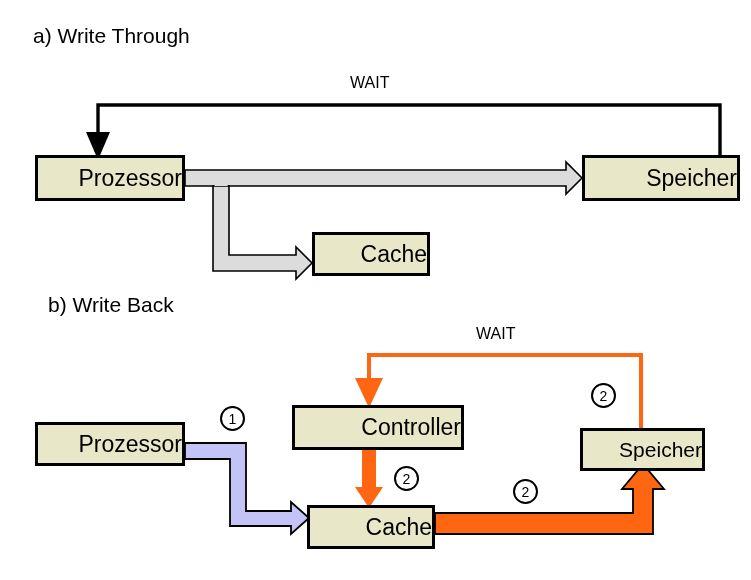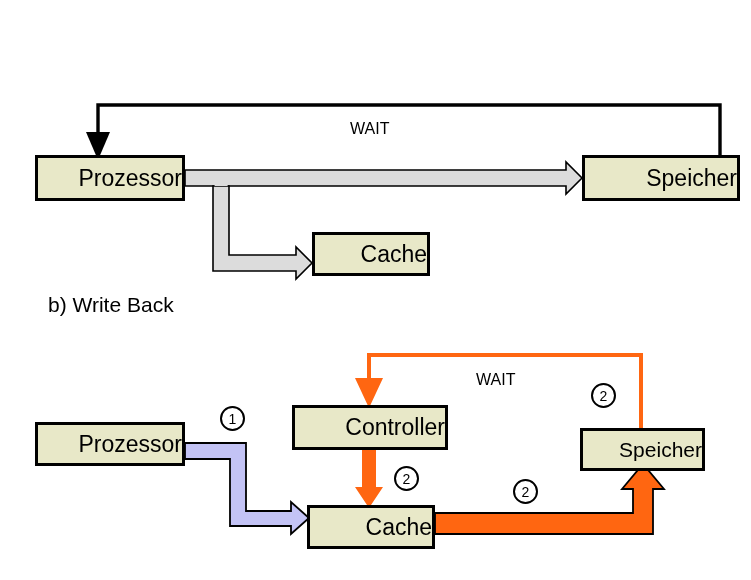--- a/index.html
+++ b/index.html
@@ -46,21 +46,20 @@
     white-space: nowrap;
     z-index: 5;
   }
   .wait-label {
     position: absolute;
     font-size: 16px;
     color: #000000;
     font-family: "Liberation Sans", sans-serif;
     white-space: nowrap;
     z-index: 6;
-    margin-top: 46px;
   }
   .step-badge {
     position: absolute;
     width: 25px;
     height: 25px;
     border: 2.6px solid #000000;
     border-radius: 50%;
     background: #ffffff;
     display: flex;
     align-items: center;
@@ -70,20 +69,21 @@
     color: #000000;
     box-sizing: border-box;
     z-index: 8;
   }
 </style>
 </head>
 <body>
 
 <div id="canvas">
 
+  <div class="section-title" style="left:33px; top:24px;">a) Write Through</div>
 
   <svg class="layer" viewBox="0 0 751 580" xmlns="http://www.w3.org/2000/svg">
 
     <g>
       <path d="M 720 155 L 720 105 L 98 105 L 98 140" fill="none" stroke="#000000" stroke-width="3.4" stroke-linejoin="miter"></path>
       <polygon points="98,160 86,132 110,132" fill="#000000"></polygon>
     </g>
 
     <g>
       <path d="M 185 170 L 566 170 L 566 162 L 582 178 L 566 194 L 566 186 L 185 186 Z" fill="#DCDCDC" stroke="#000000" stroke-width="1.6" stroke-linejoin="miter"></path>
@@ -131,21 +131,21 @@
       <path d="M 435 513 L 633 513 L 633 489 L 622 489 L 643 464 L 664 489 L 653 489 L 653 534 L 435 534 Z" fill="#FF6611" stroke="#000000" stroke-width="1.8" stroke-linejoin="miter"></path>
     </g>
   </svg>
 
   <div class="wait-label" style="left:476px; top:325px;">WAIT</div>
 
   <div class="node" style="left:35px; top:422px; width:150px; height:44px;">
     <span>Prozessor</span>
   </div>
 
-  <div class="node" style="left:292px; top:405px; width:156px; height:45px;">
+  <div class="node" style="left:292px; top:405px; width:172px; height:45px;">
     <span>Controller</span>
   </div>
 
   <div class="node" style="left:307px; top:505px; width:128px; height:44px;">
     <span>Cache</span>
   </div>
 
   <div class="node" style="left:580px; top:428px; width:125px; height:43px; font-size:21px;">
     <span>Speicher</span>
   </div>

